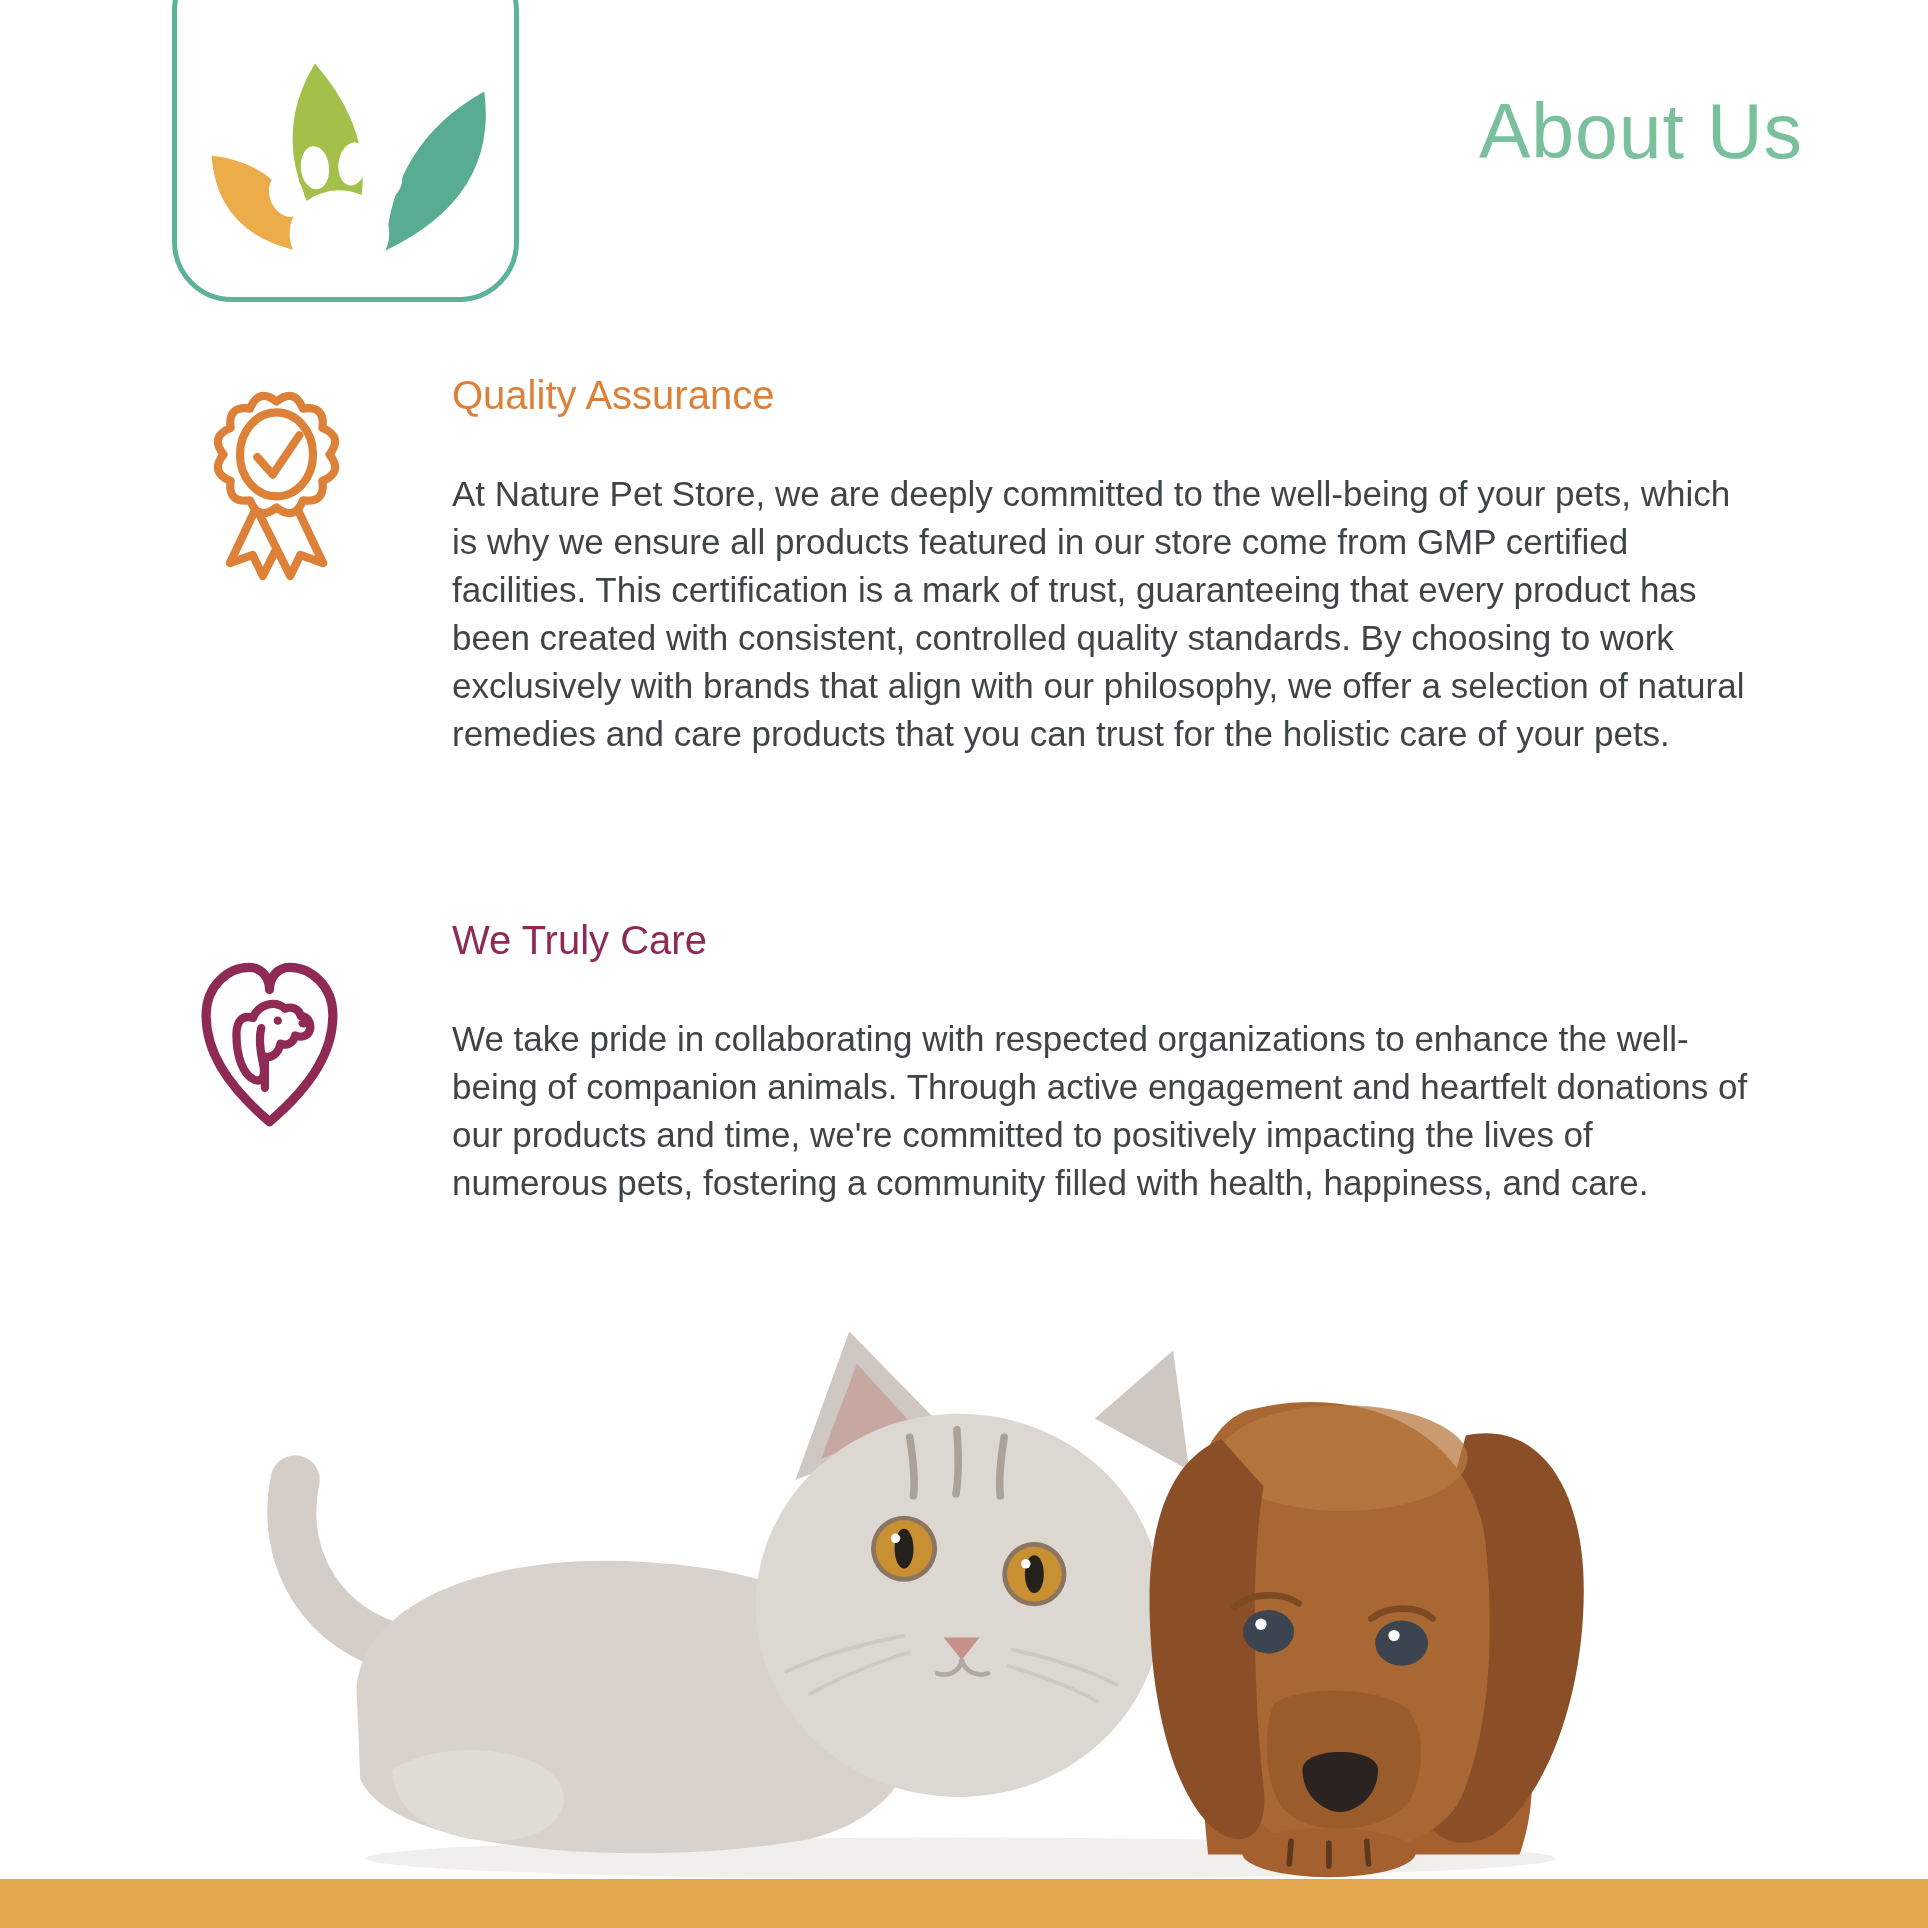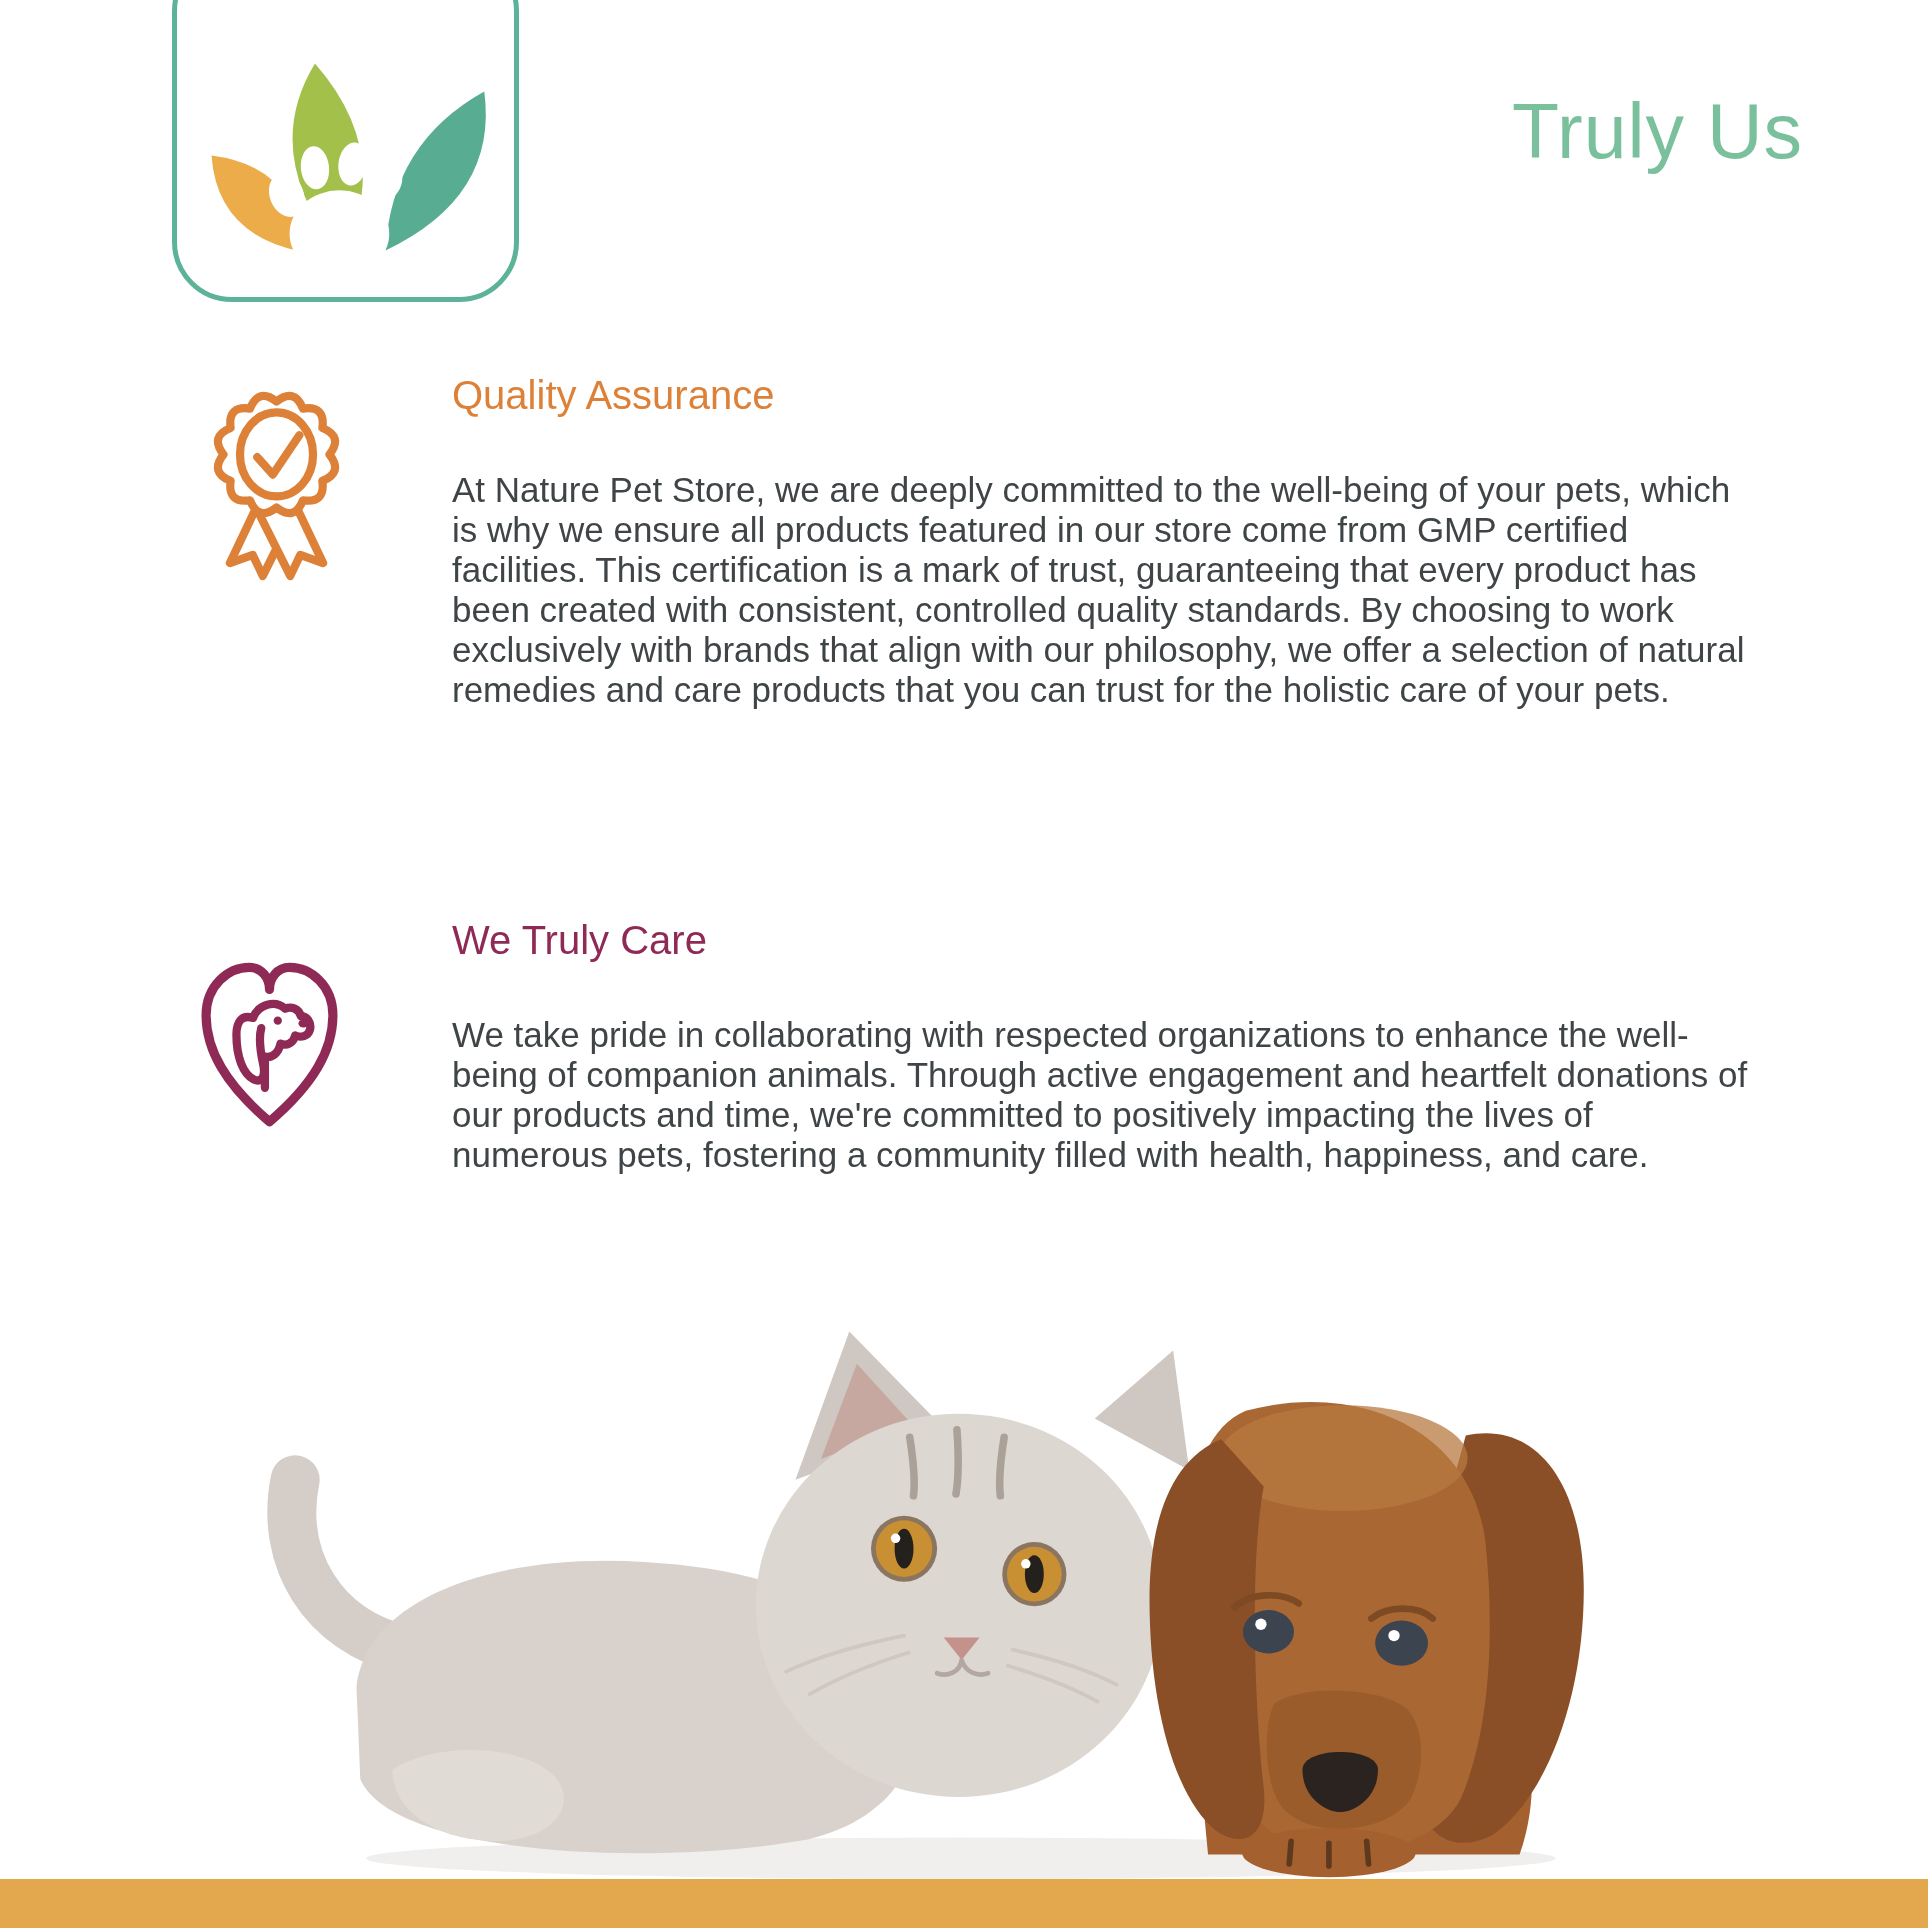--- a/index.html
+++ b/index.html
@@ -21,21 +21,21 @@
   .page-title{
     position:absolute;top:87px;right:125px;
     font-size:77px;font-weight:300;letter-spacing:0.9px;
     color:var(--title_green,#7BC09D);
   }
 
   
   .section{position:absolute;left:452px;width:1304px}
   .section h2{margin:0;font-size:40px;font-weight:400;line-height:1.2}
   .section p{
-    margin:51px 0 0 0;font-size:35px;line-height:40px;
+    margin:51px 0 0 0;font-size:35px;line-height:48px;
     color:var(--body_text,#3F4447);
   }
   #section-quality{top:371px}
   #section-quality h2{color:var(--accent_orange,#DD8138)}
   #section-care{top:916px}
   #section-care h2{color:var(--accent_maroon,#8E2A55)}
 
   .icon-badge{position:absolute;left:208px;top:365px;width:137px;height:241px}
   .icon-heart{position:absolute;left:196px;top:953px;width:147px;height:185px}
 
@@ -59,21 +59,21 @@
   <g fill="#ffffff">
     <ellipse cx="122" cy="155" rx="18" ry="24" transform="rotate(-22 122 155)"></ellipse>
     <ellipse cx="152" cy="126" rx="15" ry="23" transform="rotate(-6 152 126)"></ellipse>
     <ellipse cx="192" cy="122" rx="15" ry="23" transform="rotate(8 192 122)"></ellipse>
     <ellipse cx="228" cy="141" rx="16" ry="21" transform="rotate(24 228 141)"></ellipse>
     <ellipse cx="178" cy="196" rx="53" ry="46"></ellipse>
     <ellipse cx="172" cy="230" rx="40" ry="30"></ellipse>
   </g>
 </svg>
 
-<div class="page-title">Truly Us</div>
+<div class="page-title">About Us</div>
 
 <svg class="icon-badge" viewBox="0 0 150 258" aria-hidden="true">
   <g stroke="var(--accent_orange,#DD8138)" stroke-width="9" fill="#ffffff" stroke-linejoin="round" stroke-linecap="round">
     <path d="M60,138 L24,214 L49,205 L60,228 L96,156 Z"></path>
     <path d="M90,138 L126,214 L101,205 L90,228 L54,156 Z"></path>
     <path d="M133,95 Q148.4,114.7 125.2,124 Q128.7,148.7 104,145.2 Q94.7,168.4 75,153 Q55.3,168.4 46,145.2 Q21.3,148.7 24.8,124 Q1.6,114.7 17,95 Q1.6,75.3 24.8,66 Q21.3,41.3 46,44.8 Q55.3,21.6 75,37 Q94.7,21.6 104,44.8 Q128.7,41.3 125.2,66 Q148.4,75.3 133,95 Z"></path>
     <ellipse cx="75" cy="95" rx="40" ry="46" fill="none"></ellipse>
     <polyline points="54,98 71,117 100,74" fill="none"></polyline>
   </g>
 </svg>

